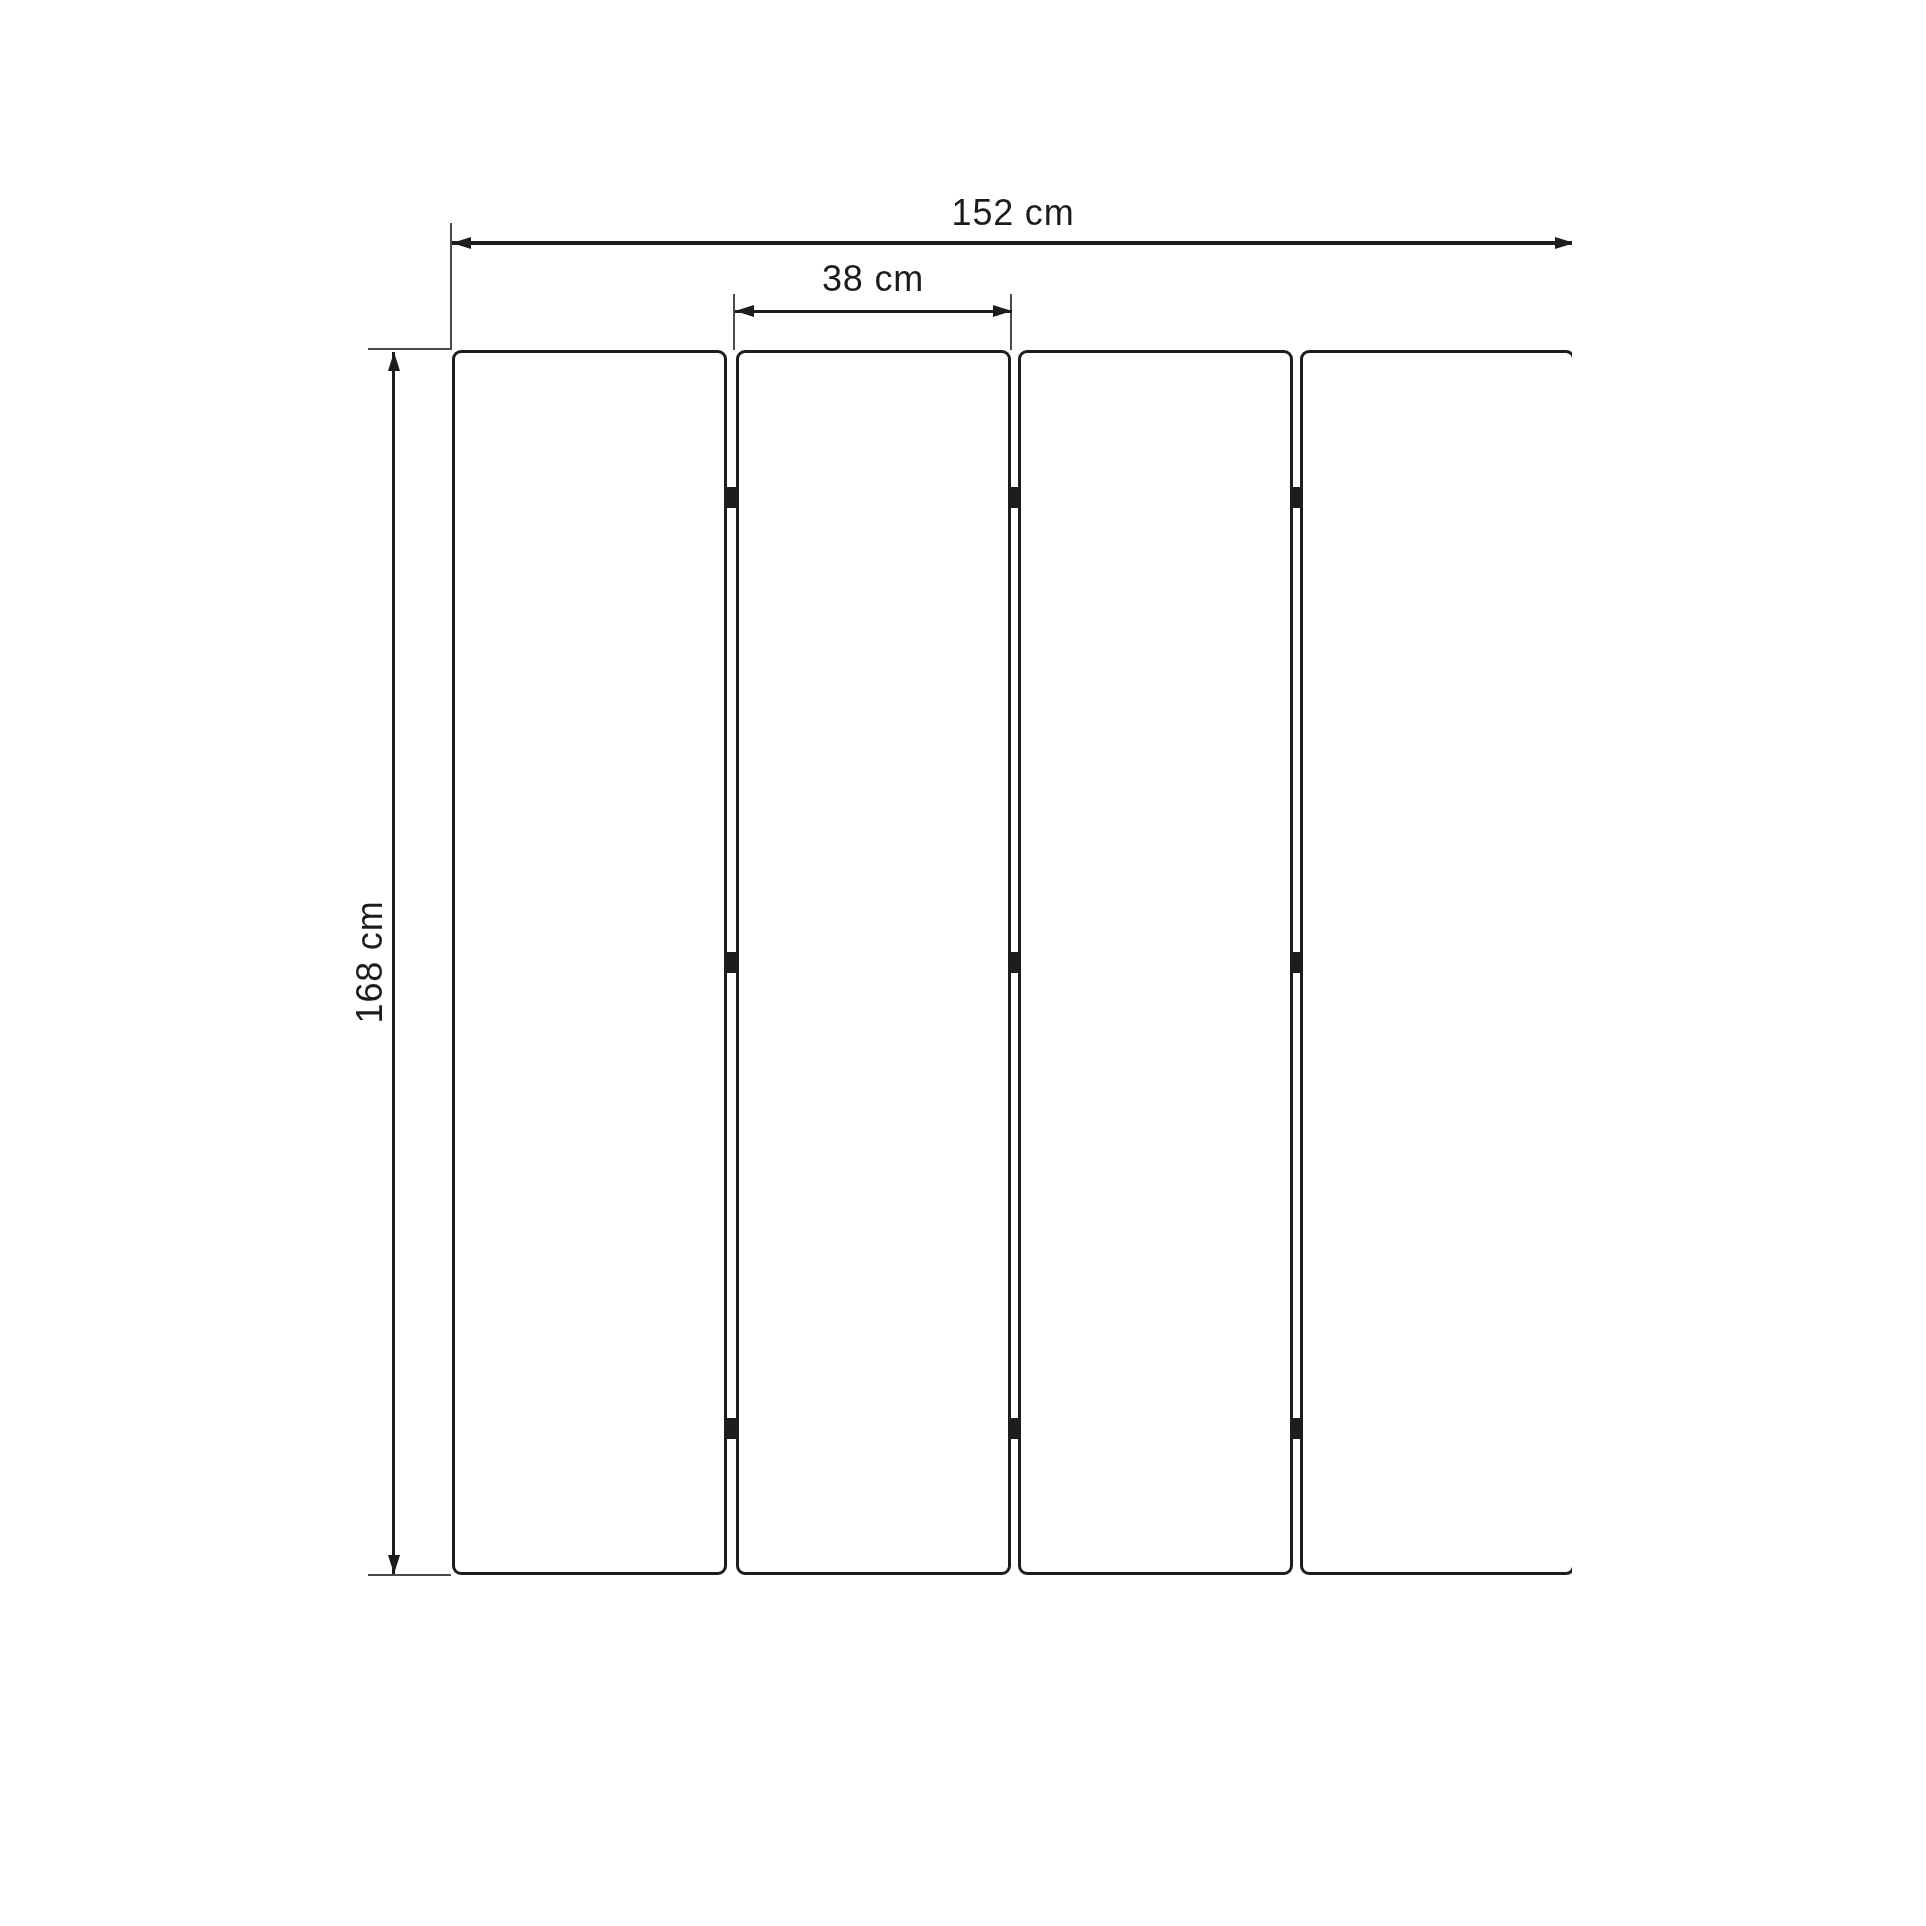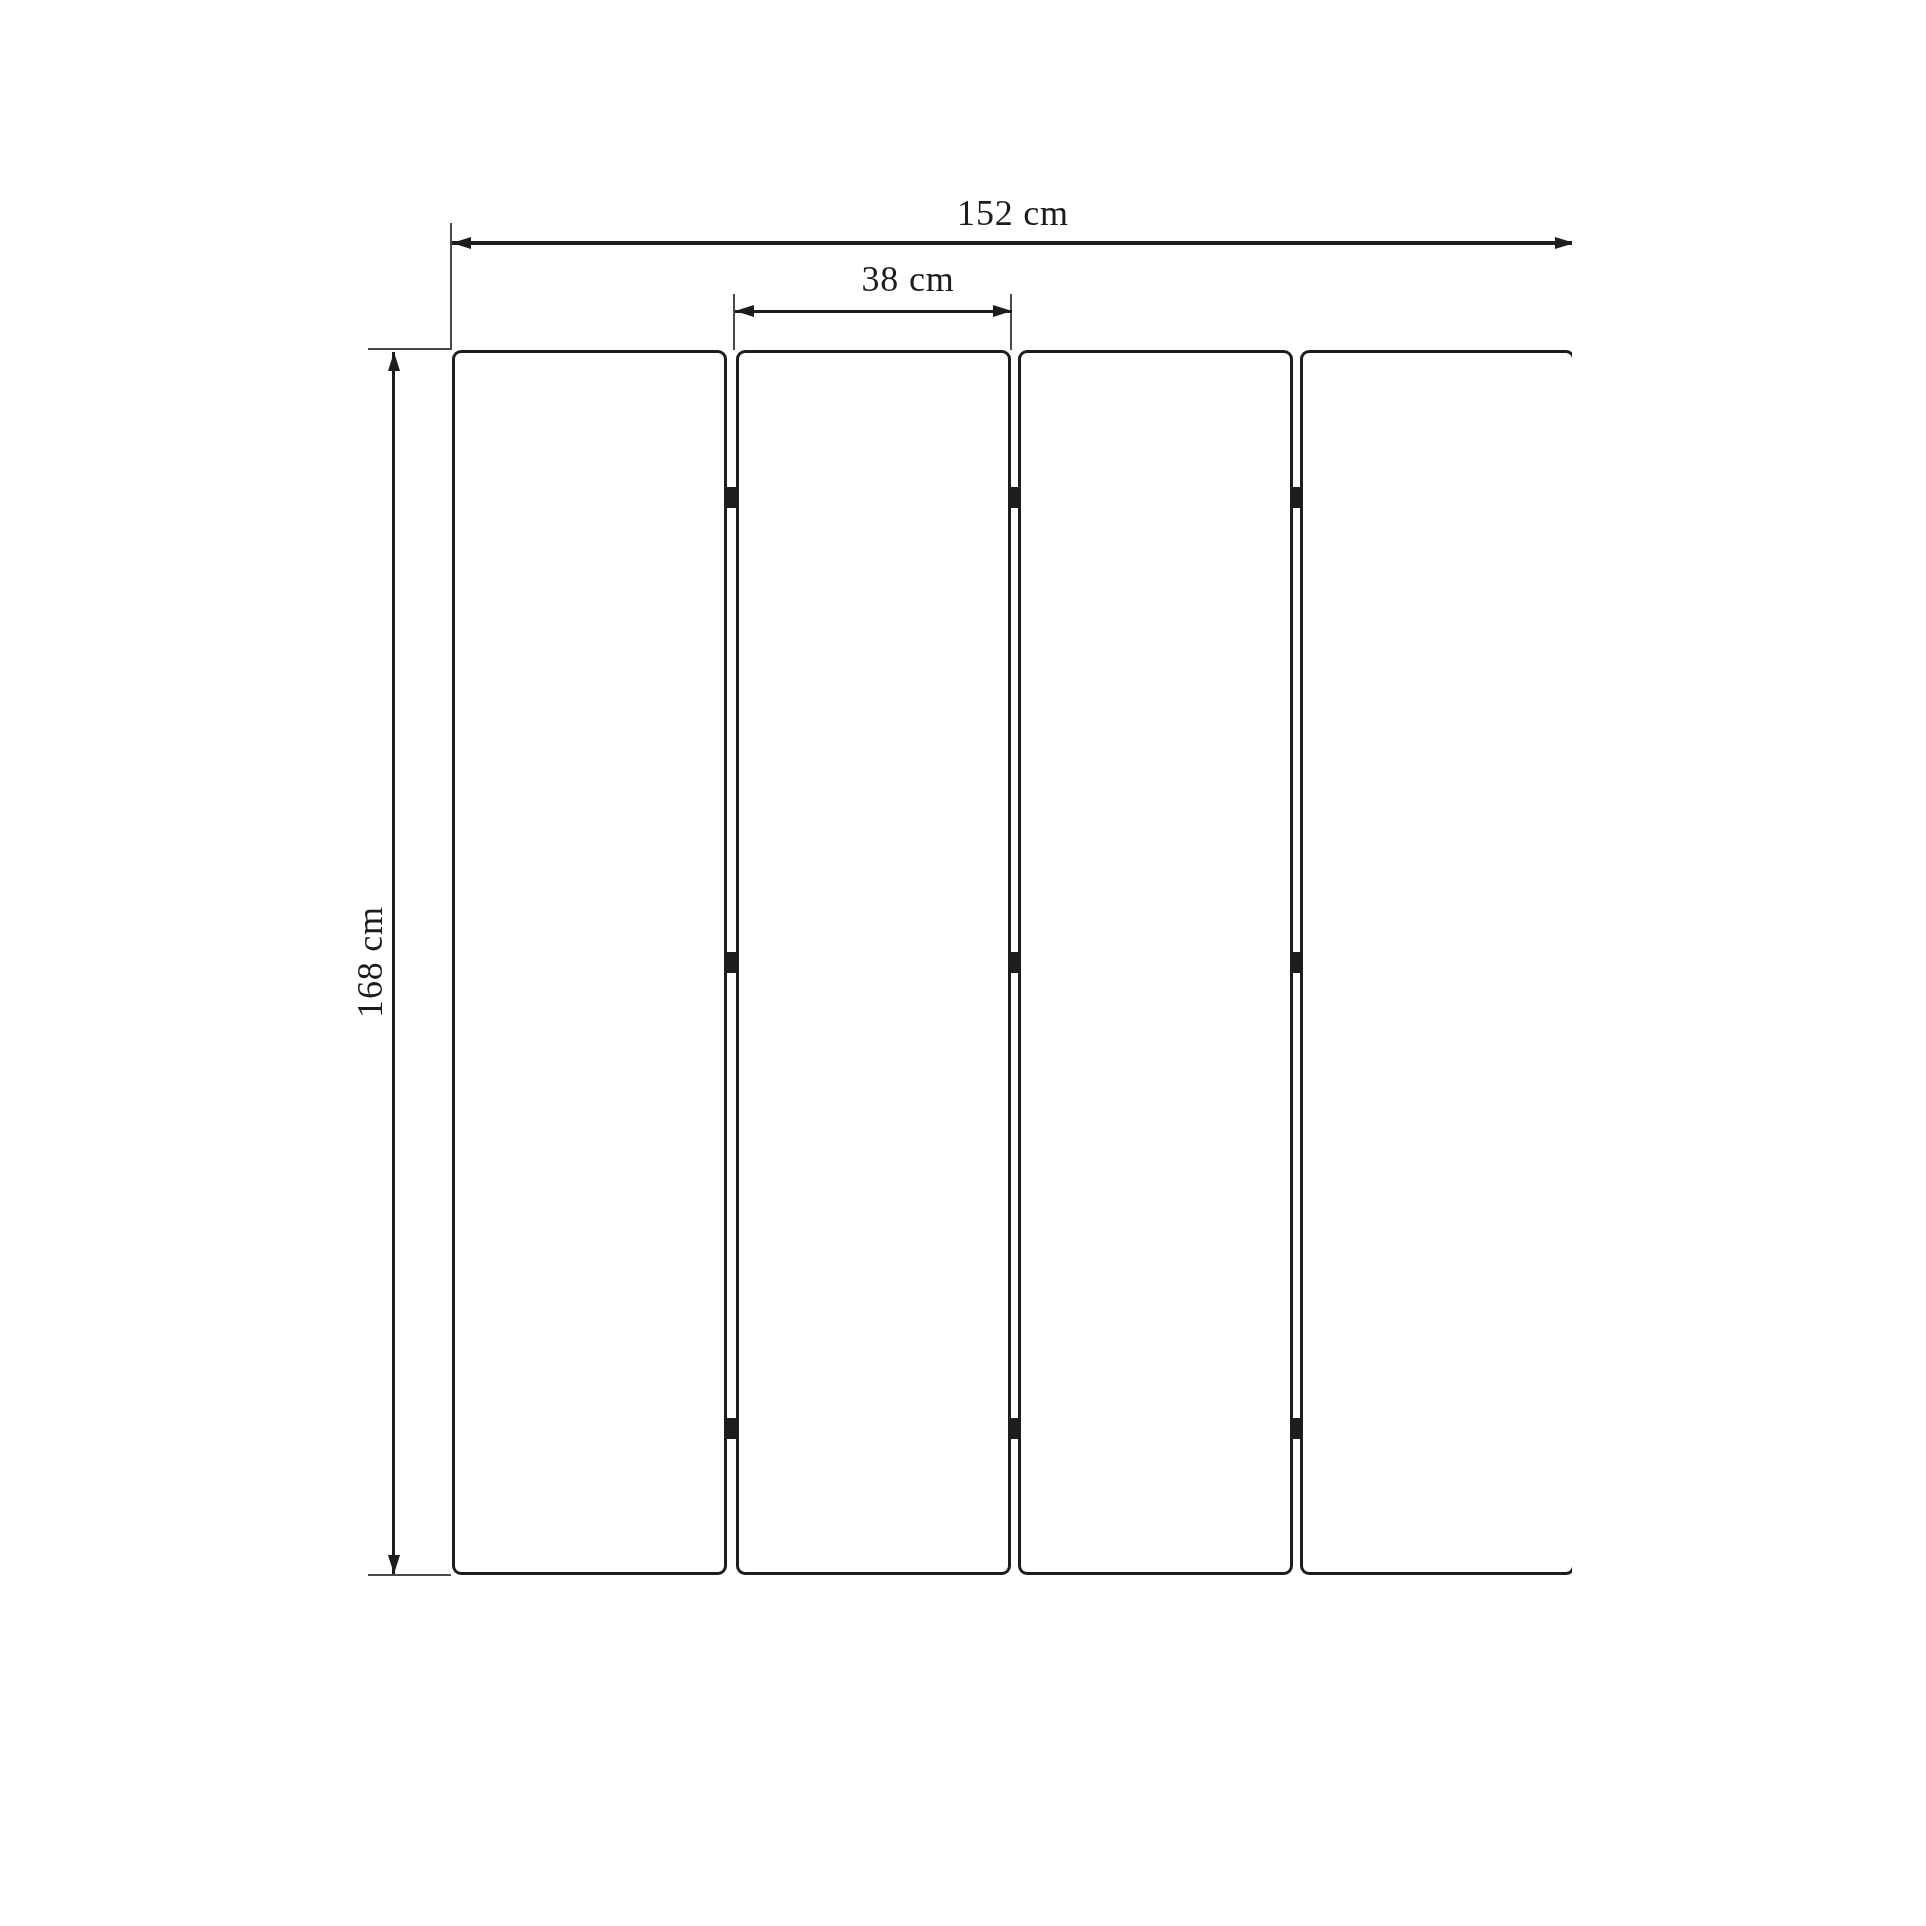--- a/index.html
+++ b/index.html
@@ -6,21 +6,21 @@
     margin: 0;
     padding: 0;
     background: #ffffff;
   }
   .stage {
     position: relative;
     width: 1572px;
     height: 1927px;
     background: #ffffff;
     overflow: hidden;
-    font-family: Liberation Serif, serif;
+    font-family: Liberation Sans, sans-serif;
   }
 
   
   .panel {
     position: absolute;
     top: 350px;
     height: 1225px;
     width: 275px;
     box-sizing: border-box;
     background: #ffffff;
@@ -89,21 +89,20 @@
   }
   .label-152 {
     left: 1013px;
     top: 195px;
     transform: translateX(-50%);
   }
   .label-38 {
     left: 873px;
     top: 261px;
     transform: translateX(-50%);
-    margin-left: 35px;
   }
   .label-168 {
     left: 370px;
     top: 962px;
     transform: translate(-50%, -50%) rotate(-90deg);
   }
 </style>
 </head>
 <body>
 

